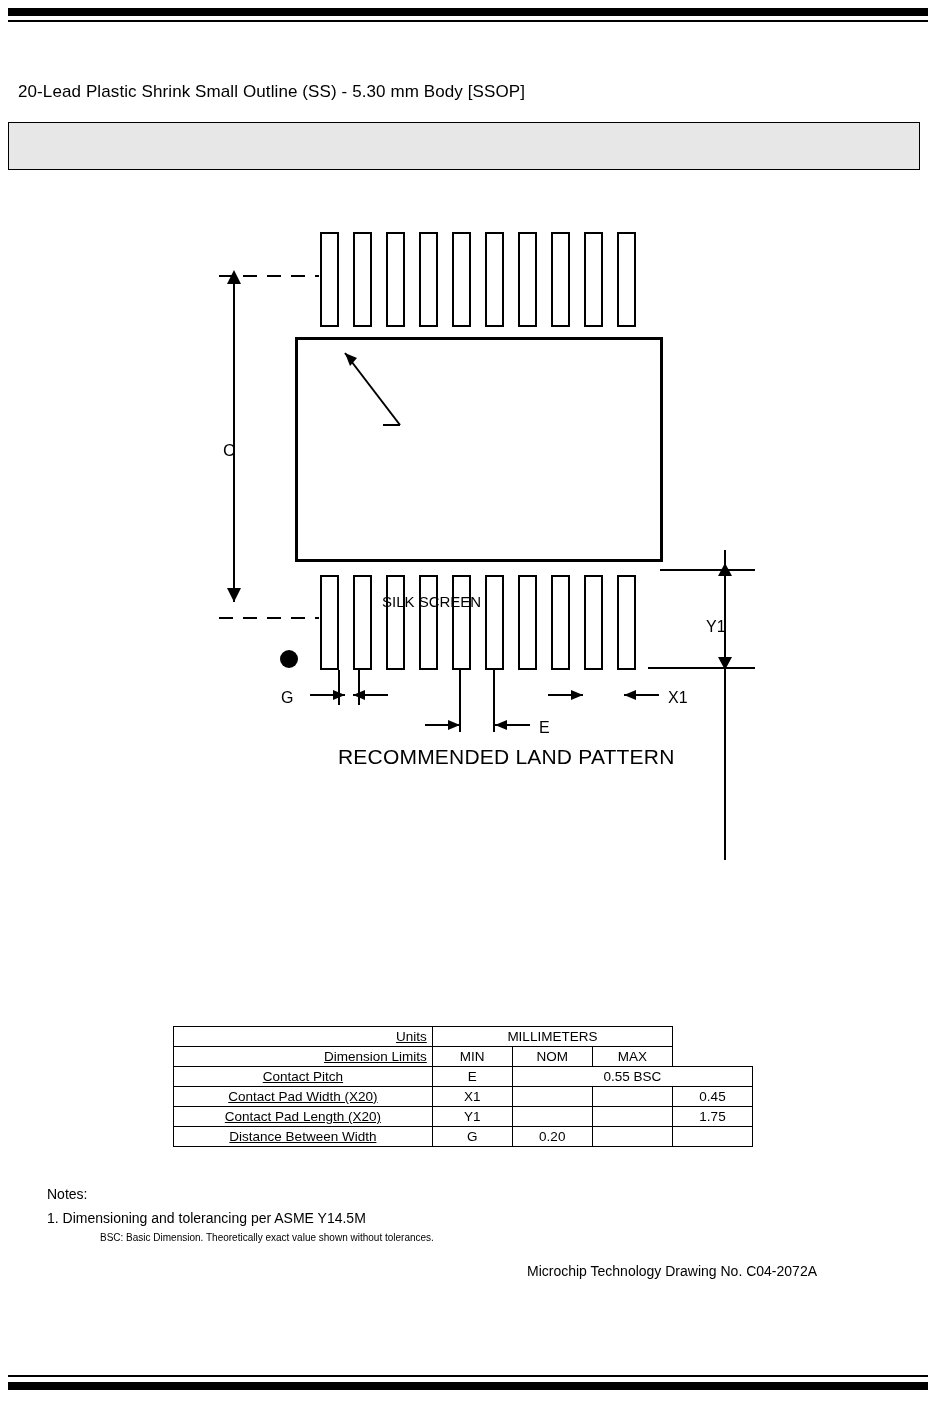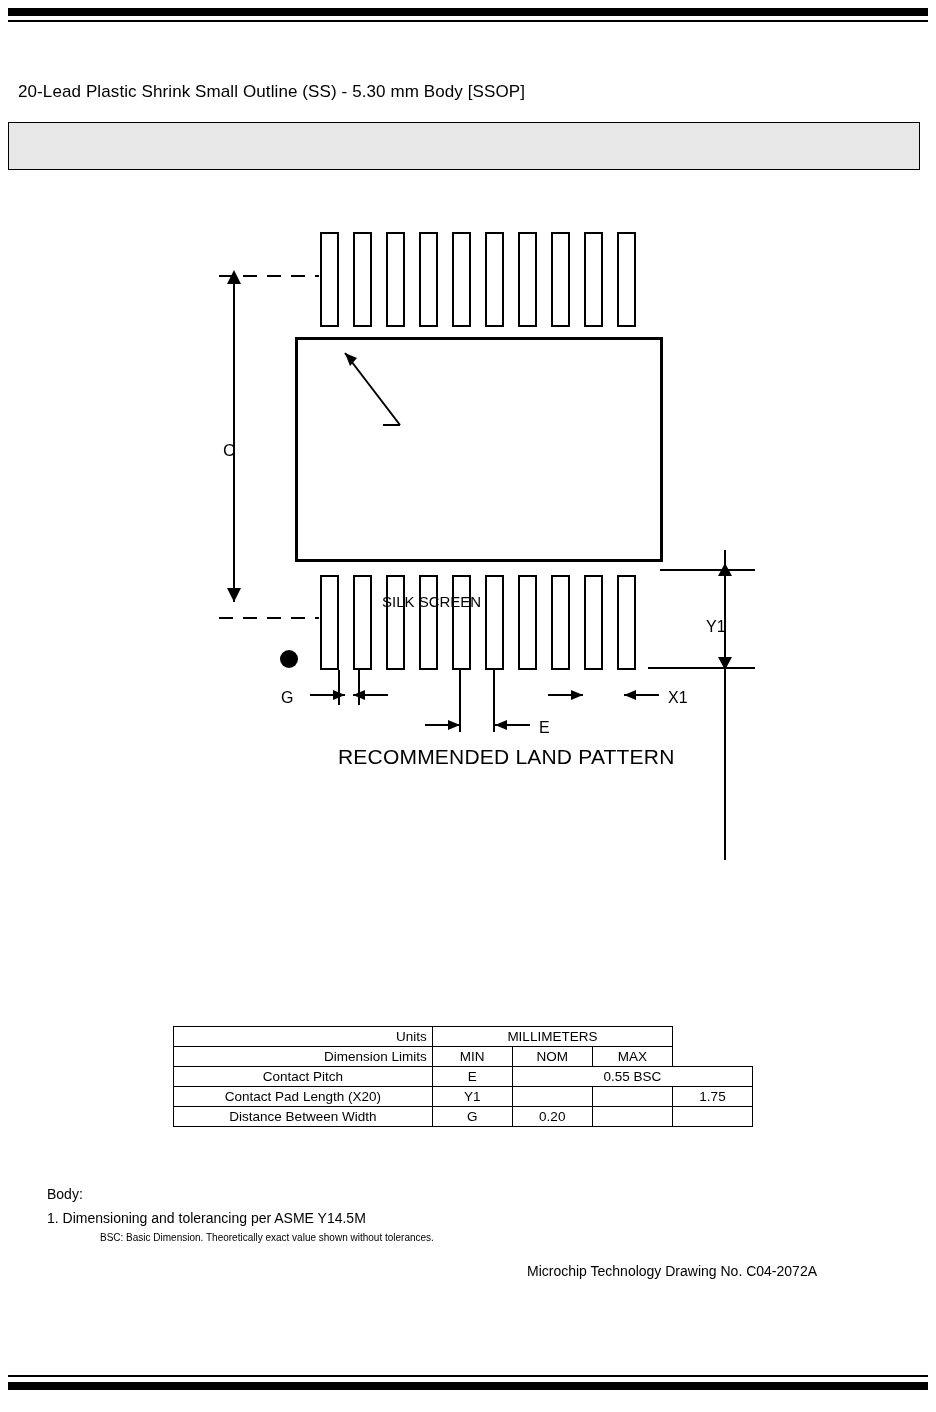--- a/index.html
+++ b/index.html
@@ -251,21 +251,21 @@
     border-collapse: collapse;
     font-size: 13.5px;
   }
   .dim-table td, .dim-table th {
     border: 1px solid #000;
     padding: 2px 5px;
     height: 20px;
     font-weight: normal;
     box-sizing: border-box;
   }
-  .col-desc { width: 272px; text-align: right; }
+  .col-desc { width: 272px; text-align: right; text-decoration: underline; }
   .col-sym  { width: 58px;  text-align: center; }
   .col-num  { width: 83px;  text-align: center; }
   td.left { text-align: center; }
 
   
   .notes-head {
     position: absolute;
     left: 47px;
     top: 1186px;
     font-size: 14px;
@@ -392,36 +392,43 @@
         <td class="col-num">NOM</td>
         <td class="col-num">MAX</td>
       </tr>
 
       <tr>
         <td class="col-desc left">Contact Pitch</td>
         <td class="col-sym">E</td>
         <td class="col-num" colspan="3" style="text-align:center;">0.55 BSC</td>
       </tr>
       <tr>
+        <td class="col-desc left">Contact Pad Width (X20)</td>
+        <td class="col-sym">X1</td>
+        <td class="col-num"></td>
+        <td class="col-num"></td>
+        <td class="col-num">0.45</td>
+      </tr>
+      <tr>
         <td class="col-desc left">Contact Pad Length (X20)</td>
         <td class="col-sym">Y1</td>
         <td class="col-num"></td>
         <td class="col-num"></td>
         <td class="col-num">1.75</td>
       </tr>
       <tr>
         <td class="col-desc left">Distance Between Width</td>
         <td class="col-sym">G</td>
         <td class="col-num">0.20</td>
         <td class="col-num"></td>
         <td class="col-num"></td>
       </tr>
     </tbody>
   </table>
 
-  <div class="notes-head">Body:</div>
+  <div class="notes-head">Notes:</div>
   <div class="note-1">1. Dimensioning and tolerancing per ASME Y14.5M</div>
   <div class="note-bsc">BSC: Basic Dimension. Theoretically exact value shown without tolerances.</div>
   <div class="drawing-no">Microchip Technology Drawing No. C04-2072A</div>
 
   <div class="rule-bottom-thin"></div>
   <div class="rule-bottom"></div>
 </div>
 
 </body></html>

